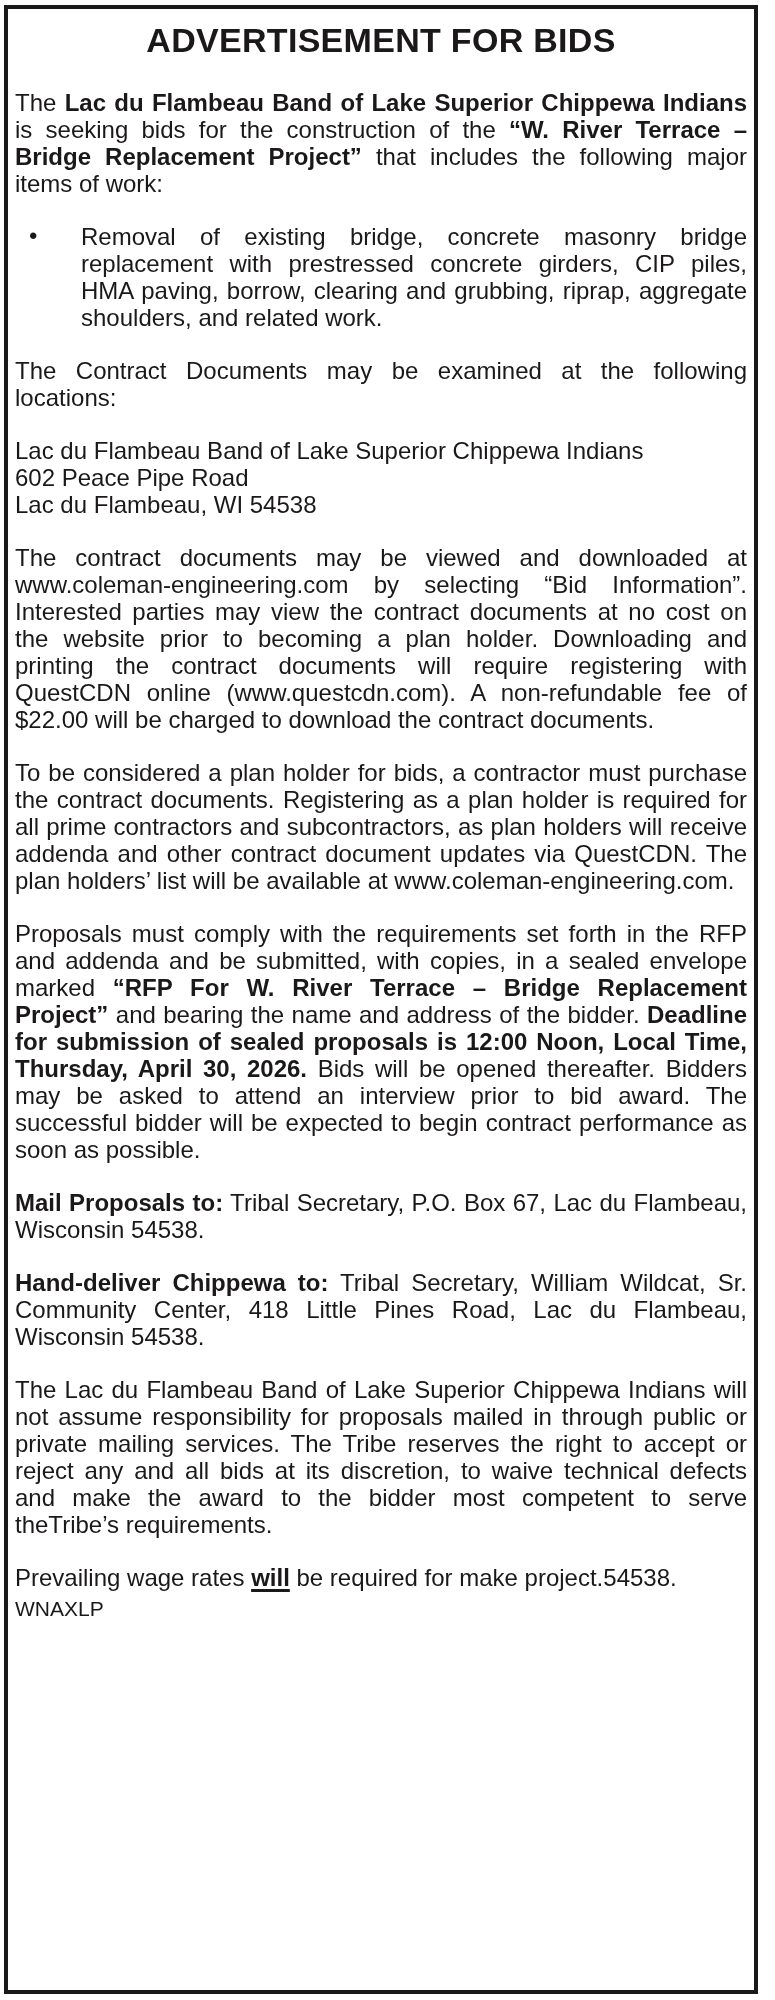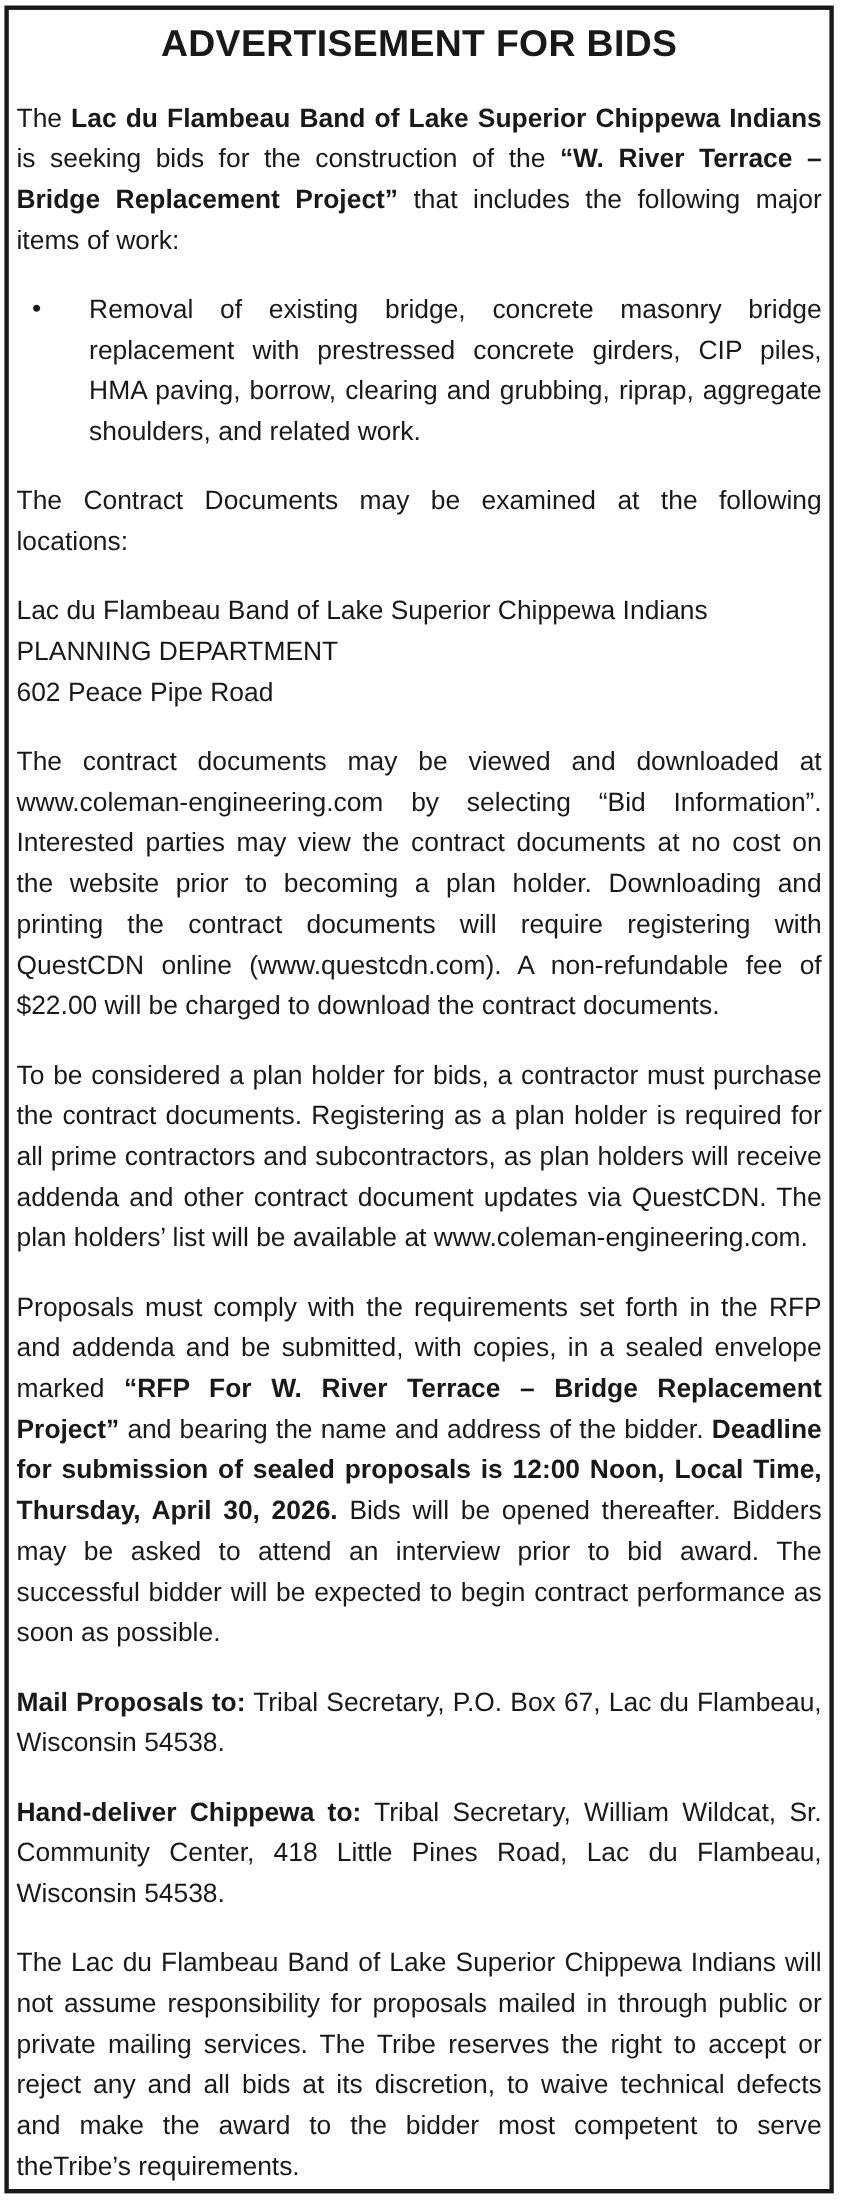--- a/index.html
+++ b/index.html
@@ -27,38 +27,39 @@
   h1.title{
     font-size:34px;
     line-height:38px;
     font-weight:bold;
     text-align:center;
     margin:4px 0 30px 0;
     letter-spacing:0.3px;
   }
   .para{
     font-size:24px;
-    line-height:37px;
+    line-height:27px;
     text-align:justify;
     margin:0 0 26px 0;
   }
   .addr{
     text-align:left;
   }
   .bullet-item{
     position:relative;
     padding-left:66px;
   }
   .bullet-item .marker{
     position:absolute;
     left:14px;top:-1px;
   }
   b{font-weight:bold;}
   .uline{
     font-weight:bold;
+    text-decoration:underline;
     text-decoration-thickness:2.5px;
     text-underline-offset:3px;
   }
   .prevailing{margin-bottom:6px;}
   .footer{
     font-size:21px;
     line-height:24px;
     text-align:left;
     padding-right:14px;
     margin:0 0 8px 0;
@@ -72,22 +73,22 @@
   <h1 class="title">ADVERTISEMENT FOR BIDS</h1>
 
   <p class="para"><span>The </span><b>Lac du Flambeau Band of Lake Superior Chippewa Indians</b><span> is seeking bids for the construction of the </span><b>“W. River Terrace – Bridge Replacement Project”</b><span> that includes the following major items of work:</span></p>
 
   <p class="para bullet-item"><span class="marker">•</span><span>Removal of existing bridge, concrete masonry bridge replacement with prestressed concrete girders, CIP piles, HMA paving, borrow, clearing and grubbing, riprap, aggregate shoulders, and related work.</span></p>
 
   <p class="para">The Contract Documents may be examined at the following locations:</p>
 
   <div class="para addr">
     <div>Lac du Flambeau Band of Lake Superior Chippewa Indians</div>
-    <div>PLANNING DEPARTMENT</div>
     <div>602 Peace Pipe Road</div>
+    <div>Lac du Flambeau, WI 54538</div>
   </div>
 
 
   <p class="para">The contract documents may be viewed and downloaded at www.coleman-engineering.com by selecting “Bid Information”. Interested parties may view the contract documents at no cost on the website prior to becoming a plan holder. Downloading and printing the contract documents will require registering with QuestCDN online (www.questcdn.com). A non-refundable fee of $22.00 will be charged to download the contract documents.</p>
 
 
   <p class="para">To be considered a plan holder for bids, a contractor must purchase the contract documents. Registering as a plan holder is required for all prime contractors and subcontractors, as plan holders will receive addenda and other contract document updates via QuestCDN. The plan holders’ list will be available at www.coleman-engineering.com.</p>
 
   <p class="para"><span>Proposals must comply with the requirements set forth in the RFP and addenda and be submitted, with copies, in a sealed envelope marked </span><b>“RFP For W. River Terrace – Bridge Replacement Project”</b><span> and bearing the name and address of the bidder. </span><b>Deadline for submission of sealed proposals is 12:00 Noon, Local Time, Thursday, April 30, 2026.</b><span> Bids will be opened thereafter. Bidders may be asked to attend an interview prior to bid award. The successful bidder will be expected to begin contract performance as soon as possible.</span></p>
 

